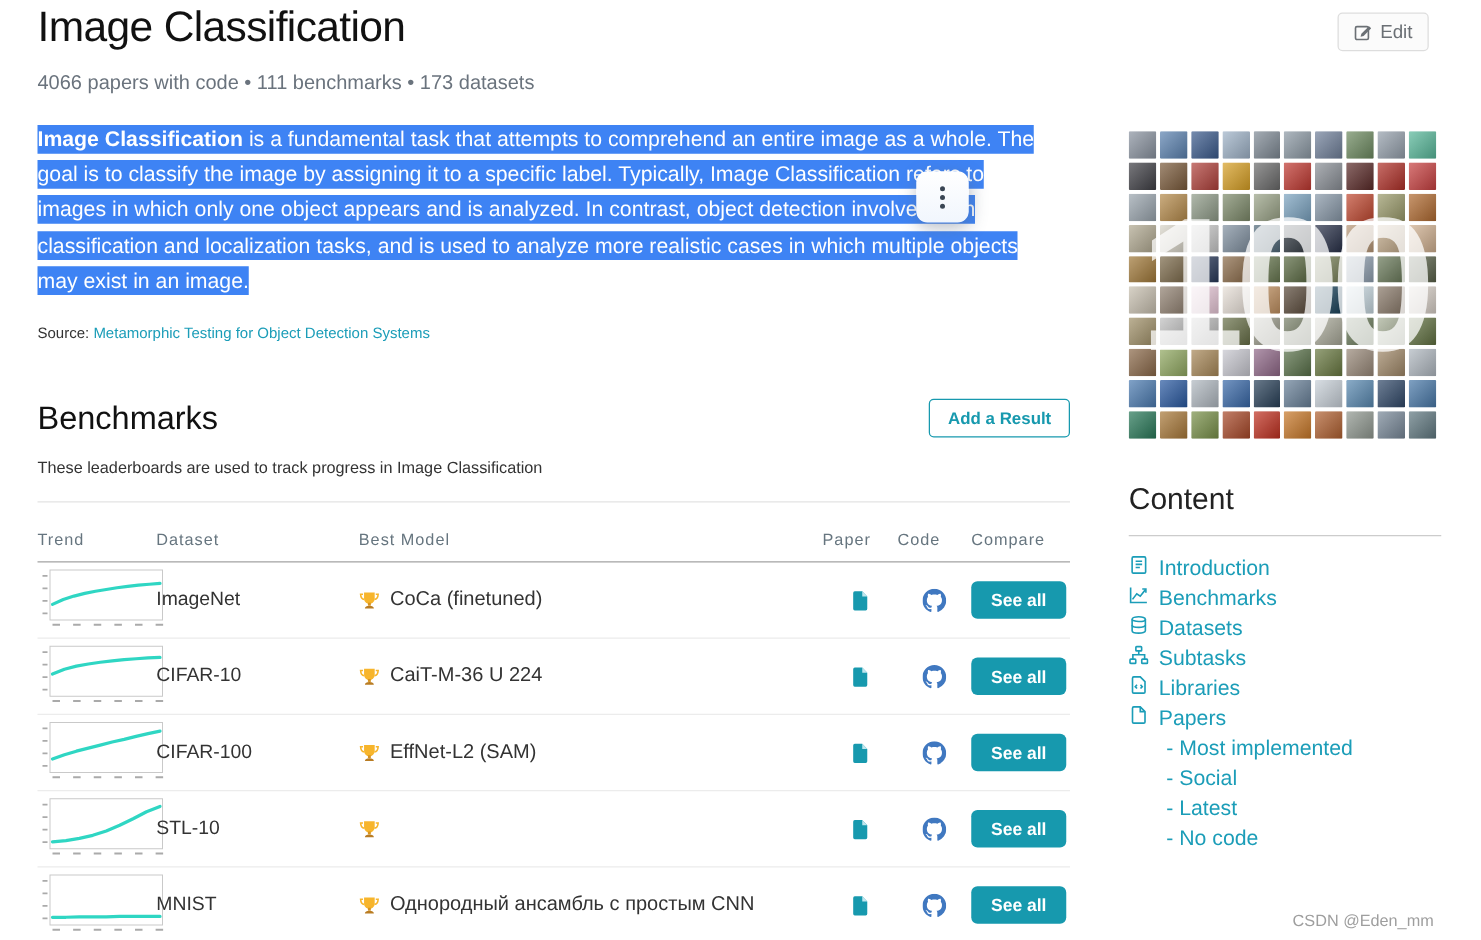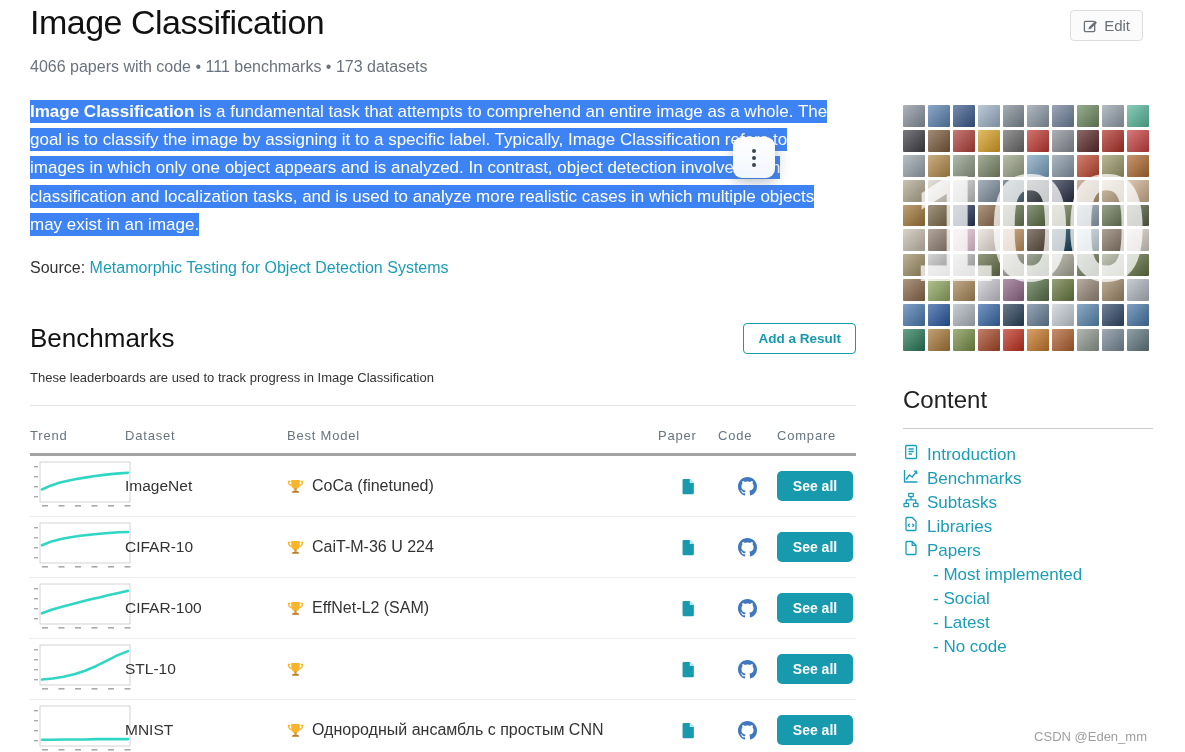--- a/index.html
+++ b/index.html
@@ -6,34 +6,34 @@
   body{font-family:"Liberation Sans","DejaVu Sans",sans-serif;color:#333;}
   .page{position:relative;width:1185px;height:752px;overflow:hidden;background:#fff;}
 
   
   .main{position:absolute;left:30px;top:0;width:826px;}
   h1.title{margin:0;padding-top:0;font-size:34px;line-height:44px;font-weight:500;color:#111;letter-spacing:-.5px;}
   .meta{margin-top:14px;font-size:16px;color:#6a737d;}
   .desc{margin-top:22px;width:800px;font-size:17px;line-height:1.66;}
   .desc .sel{background:#3e83f4;color:#fff;padding:2px 0;box-decoration-break:clone;-webkit-box-decoration-break:clone;}
   .desc .sel b{font-weight:700;}
-  .src{margin-top:20px;font-size:16px;color:#333;}
+  .src{margin-top:20px;font-size:12px;color:#333;}
   a.link{color:#1b9db8;text-decoration:none;}
 
   .bench-head{margin-top:46px;display:flex;align-items:center;justify-content:space-between;}
   h2.bench-title{margin:0;font-size:26px;font-weight:500;color:#111;}
   .add-result{background:#fff;border:1px solid #1799ae;color:#1799ae;font-weight:700;font-size:13.5px;
       padding:7px 14px;border-radius:4px;cursor:pointer;font-family:inherit;}
   .bench-sub{margin-top:16px;font-size:13px;color:#333;}
   .divider{margin-top:20px;border-top:1px solid #e3e3e3;}
 
   
   .tbl{margin-top:0;}
   .trow{display:grid;grid-template-columns:95px 162px 371px 60px 59px 79px;align-items:center;}
-  .thead{padding-top:22px;padding-bottom:10px;border-bottom:3px solid #a3a3a3;}
+  .thead{padding-top:22px;padding-bottom:10px;border-bottom:1px solid #a3a3a3;}
   .thead span{font-size:13px;color:#66757f;letter-spacing:.8px;}
   .tbody-row{height:60px;border-bottom:1px solid #ececec;}
   .tbody-row:last-child{border-bottom:none;}
   .spark-wrap{width:107px;height:54px;overflow:visible;}
   .cell-dataset{font-size:15.5px;color:#333;}
   .cell-model{font-size:16px;color:#333;display:flex;align-items:center;gap:8px;}
   .icon-cell{display:flex;justify-content:center;}
   .seeall{background:#1799ae;color:#fff;border:none;border-radius:5px;font-weight:700;
       font-size:14px;padding:7px 0;width:76px;cursor:pointer;font-family:inherit;}
 
@@ -435,20 +435,28 @@
       <div class="citem">
         <span><svg width="16" height="16" viewBox="0 0 16 16" fill="none" stroke="#1b9db8" stroke-width="1.3">
               <path d="M1.5 2v12h13"></path>
               <polyline points="3,11.5 6.4,7 9.2,9 13.5,3.5"></polyline>
               <path d="M10.8 3.2h2.9v2.9"></path>
             </svg></span>
         <span>Benchmarks</span>
       </div>
       <div class="citem">
         <span><svg width="16" height="16" viewBox="0 0 16 16" fill="none" stroke="#1b9db8" stroke-width="1.3">
+              <ellipse cx="8" cy="3.3" rx="5.3" ry="1.9"></ellipse>
+              <path d="M2.7 3.3v9.3c0 1.1 2.4 1.9 5.3 1.9s5.3-.8 5.3-1.9V3.3"></path>
+              <path d="M2.7 8c0 1.1 2.4 1.9 5.3 1.9S13.3 9.1 13.3 8"></path>
+            </svg></span>
+        <span>Datasets</span>
+      </div>
+      <div class="citem">
+        <span><svg width="16" height="16" viewBox="0 0 16 16" fill="none" stroke="#1b9db8" stroke-width="1.3">
               <rect x="5.7" y="1.3" width="4.6" height="3.4" rx=".6"></rect>
               <rect x="1" y="11.3" width="4.6" height="3.4" rx=".6"></rect>
               <rect x="10.4" y="11.3" width="4.6" height="3.4" rx=".6"></rect>
               <path d="M8 4.7v3.1M8 7.8H3.3v3.5M8 7.8h4.7v3.5"></path>
             </svg></span>
         <span>Subtasks</span>
       </div>
       <div class="citem">
         <span><svg width="16" height="16" viewBox="0 0 16 16" fill="none" stroke="#1b9db8" stroke-width="1.3">
               <path d="M4 1.5h5.2L13 5.3v8.2a1 1 0 0 1-1 1H4a1 1 0 0 1-1-1v-11a1 1 0 0 1 1-1z"></path>

